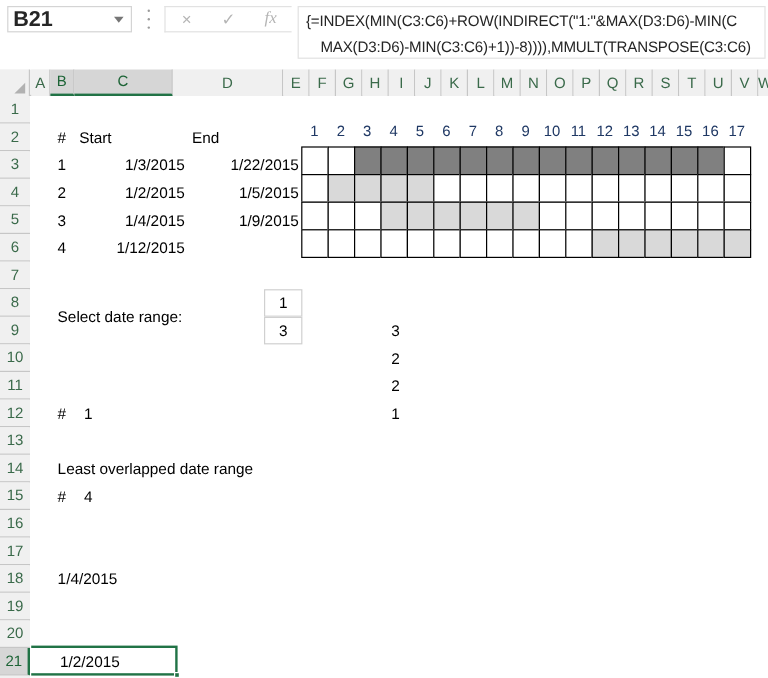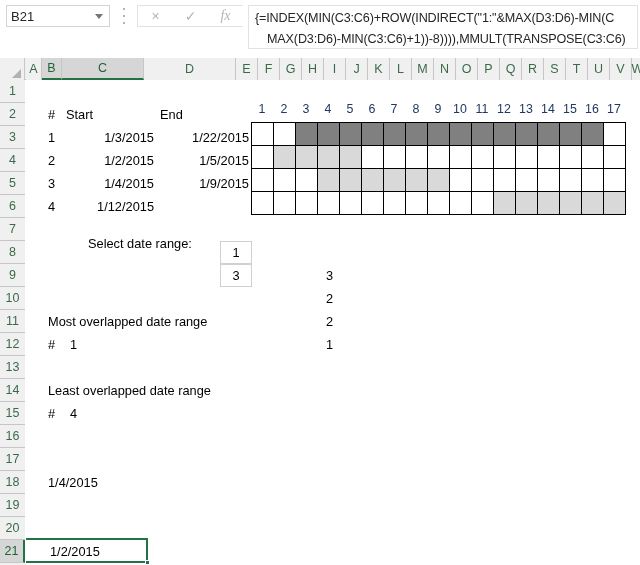--- a/index.html
+++ b/index.html
@@ -21,23 +21,24 @@
   }
   #name-box {
     position: absolute; left: 6px; top: 5px;
     width: 104px; height: 22px;
     border: 1px solid #d4d4d4;
     background: #ffffff;
     display: flex; align-items: center;
     padding: 0 4px;
   }
   #name-box-value {
-    font-size: 13px; color: #262626;
+    font-size: 18px; color: #262626;
     flex: 1;
     font-family: "Liberation Sans", sans-serif;
+    font-weight: bold;
   }
   #name-box-arrow {
     width: 0; height: 0;
     border-left: 4px solid transparent;
     border-right: 4px solid transparent;
     border-top: 5px solid #767676;
     margin-right: 2px;
   }
   #vert-dots {
     position: absolute; left: 120px; top: 8px;
@@ -299,31 +300,30 @@
   <div class="cell-text right" style="left:40px; top:69px; width:88px;">1/2/2015</div>
   <div class="cell-text right" style="left:128px; top:69px; width:95px;">1/5/2015</div>
 
   <div class="cell-text" style="left:22px; top:92px;">3</div>
   <div class="cell-text right" style="left:40px; top:92px; width:88px;">1/4/2015</div>
   <div class="cell-text right" style="left:128px; top:92px; width:95px;">1/9/2015</div>
 
   <div class="cell-text" style="left:22px; top:115px;">4</div>
   <div class="cell-text right" style="left:40px; top:115px; width:88px;">1/12/2015</div>
 
-  <div class="cell-text" style="left:22px; top:152px;margin-left:40px;">Select date range:</div>
+  <div class="cell-text" style="left:22px; top:172px;">Select date range:</div>
   <div class="boxed-cell" style="left:194px; top:161px; width:32px; height:23px;">1</div>
 
   <div class="boxed-cell" style="left:194px; top:184px; width:32px; height:23px;">3</div>
 
   <div class="cell-text" style="left:300px; top:184px;">3</div>
   <div class="cell-text" style="left:300px; top:207px;">2</div>
   <div class="cell-text" style="left:300px; top:230px;">2</div>
   <div class="cell-text" style="left:300px; top:253px;">1</div>
 
-  <div class="cell-text" style="left:22px; top:230px;">Most overlapped date range</div>
   <div class="cell-text" style="left:22px; top:253px;">#</div>
   <div class="cell-text" style="left:44px; top:253px;">1</div>
 
   <div class="cell-text" style="left:22px; top:299px;">Least overlapped date range</div>
   <div class="cell-text" style="left:22px; top:322px;">#</div>
   <div class="cell-text" style="left:44px; top:322px;">4</div>
 
   <div class="cell-text" style="left:22px; top:391px;">1/4/2015</div>
 
   <div class="cell-text" style="left:24px; top:460px;">1/2/2015</div>

